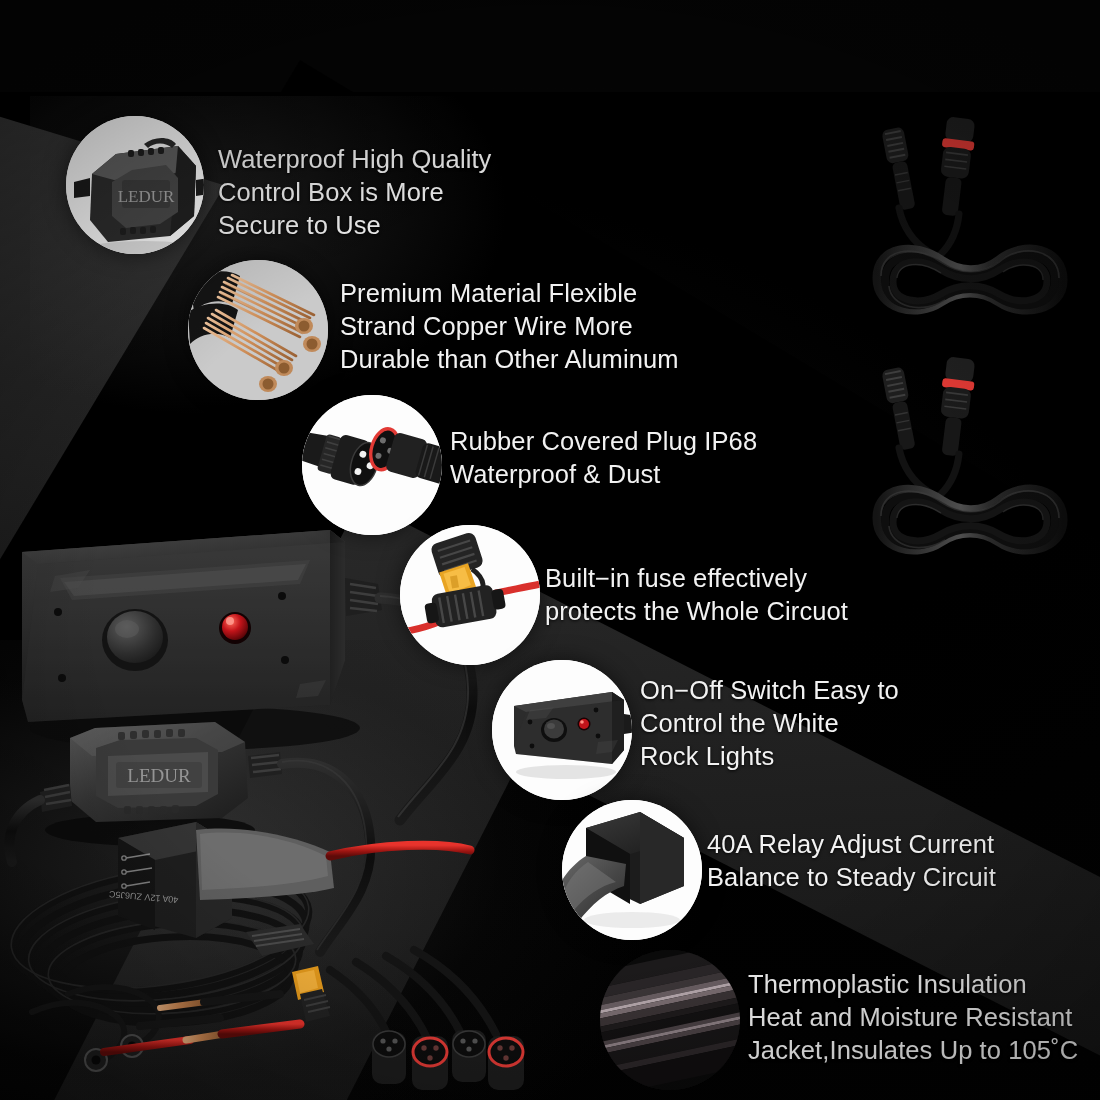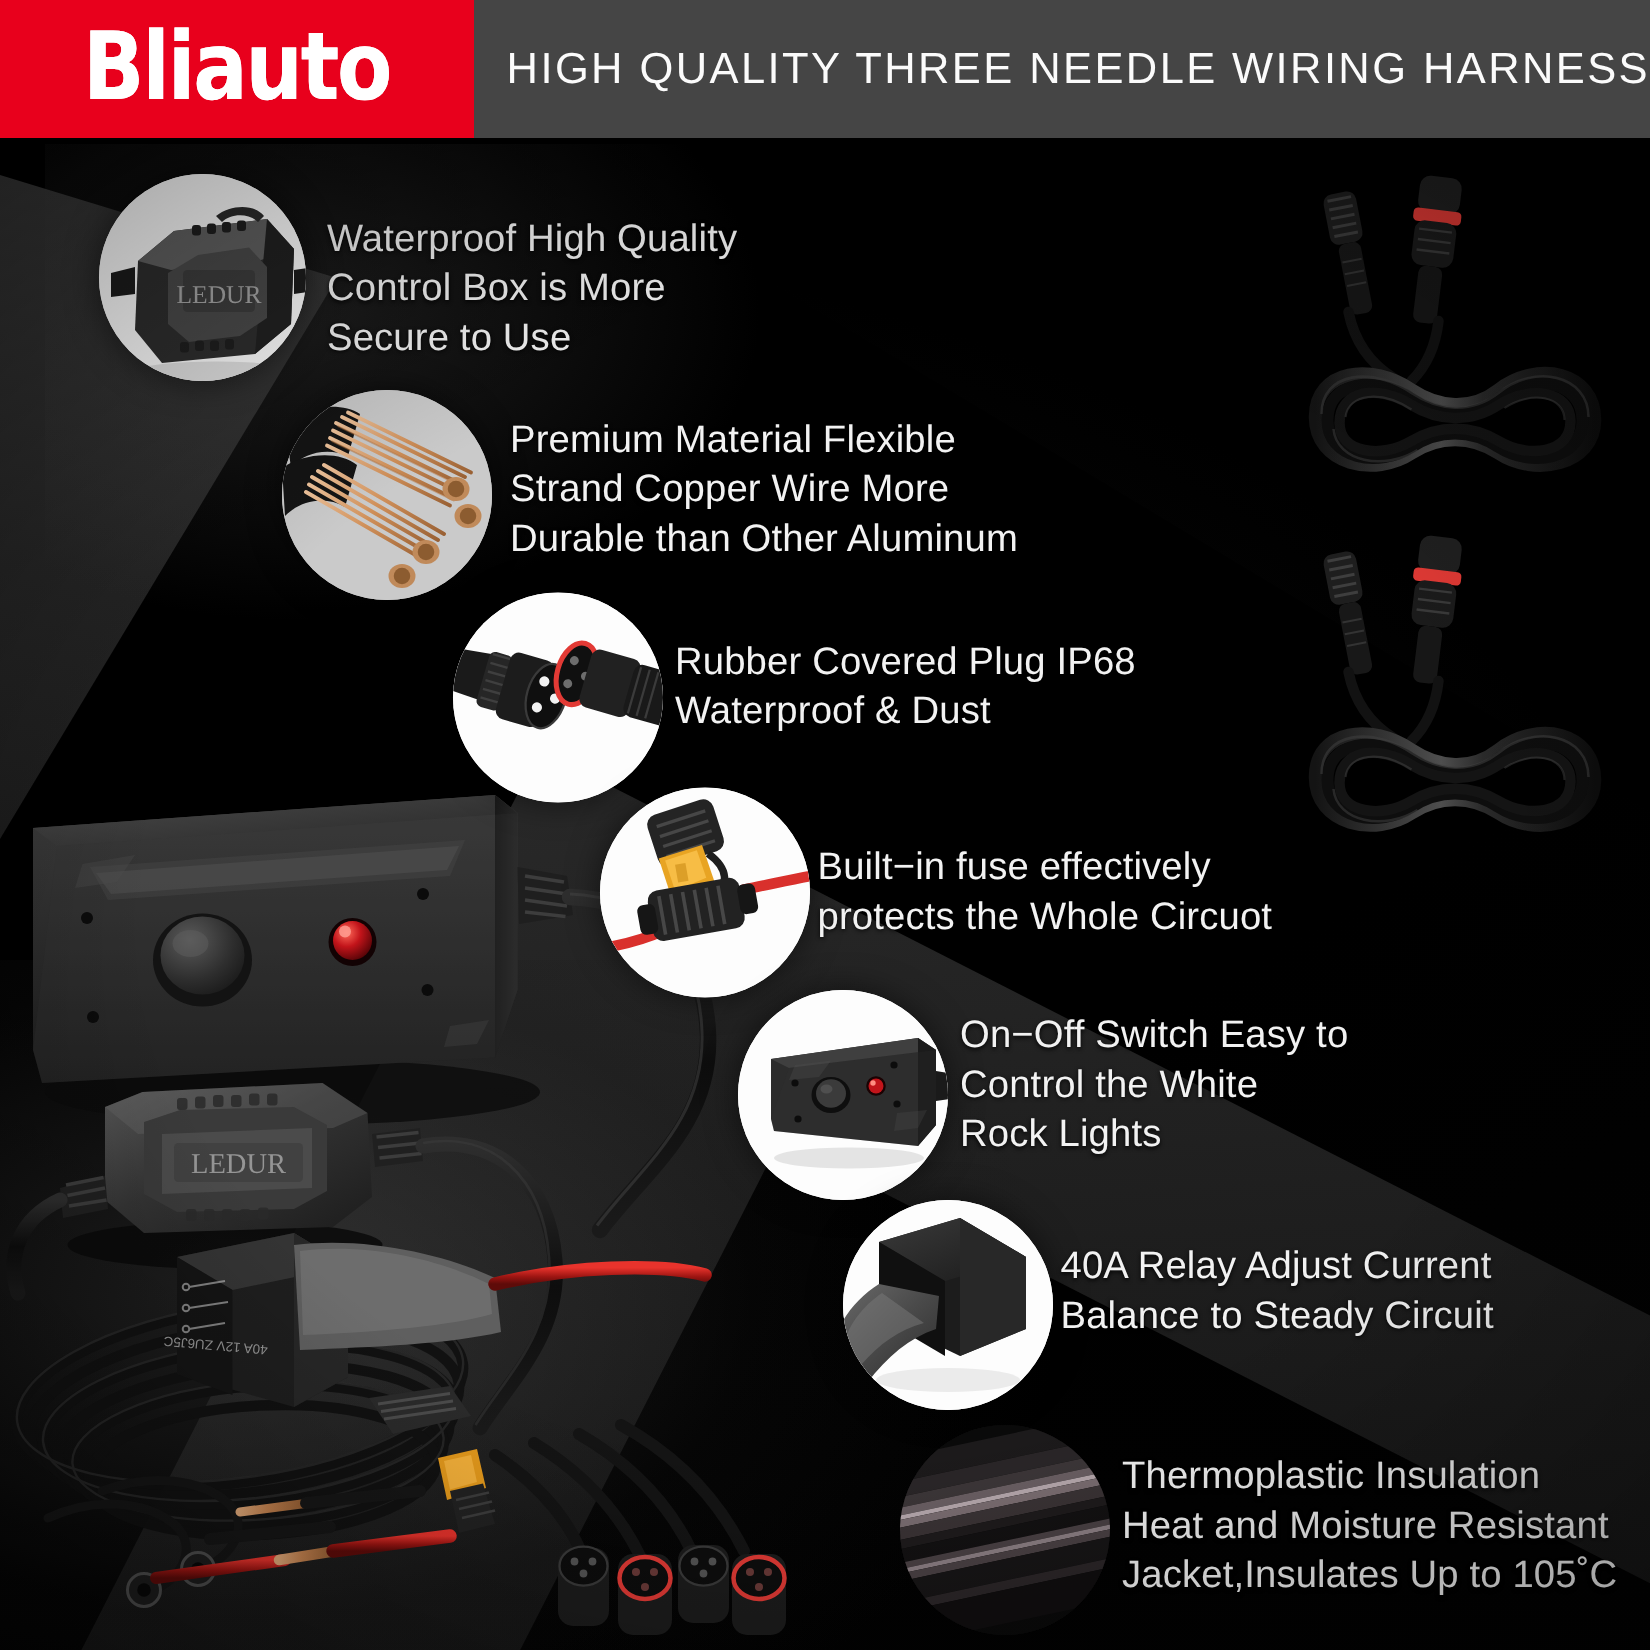--- a/index.html
+++ b/index.html
@@ -157,28 +157,20 @@
   <div class="bg-layer">
     <div class="bg-base"></div>
     <div class="diag1"></div>
     <div class="diag2"></div>
     <div class="diag3"></div>
     <div class="diag4"></div>
     <div class="sheen-top"></div>
     <div class="sheen-lower"></div>
   </div>
 
-  <div class="header">
-    <div class="logo-block">
-      <span class="logo-text">Bliauto</span>
-    </div>
-    <div class="title-block">
-      <span class="title-text">HIGH QUALITY THREE NEEDLE WIRING HARNESS</span>
-    </div>
-  </div>
 
   <div class="product-photo" style="left:0px; top:500px; width:560px; height:600px;">
     <svg width="560" height="600" viewBox="0 0 560 600">
       <defs>
         <linearGradient id="boxTop" x1="0" y1="0" x2="1" y2="1">
           <stop offset="0" stop-color="#4a4a4a"></stop>
             <stop offset="1" stop-color="#272727"></stop>
         </linearGradient>
         <linearGradient id="boxFace" x1="0" y1="0" x2="0" y2="1">
           <stop offset="0" stop-color="#3c3c3c"></stop>

